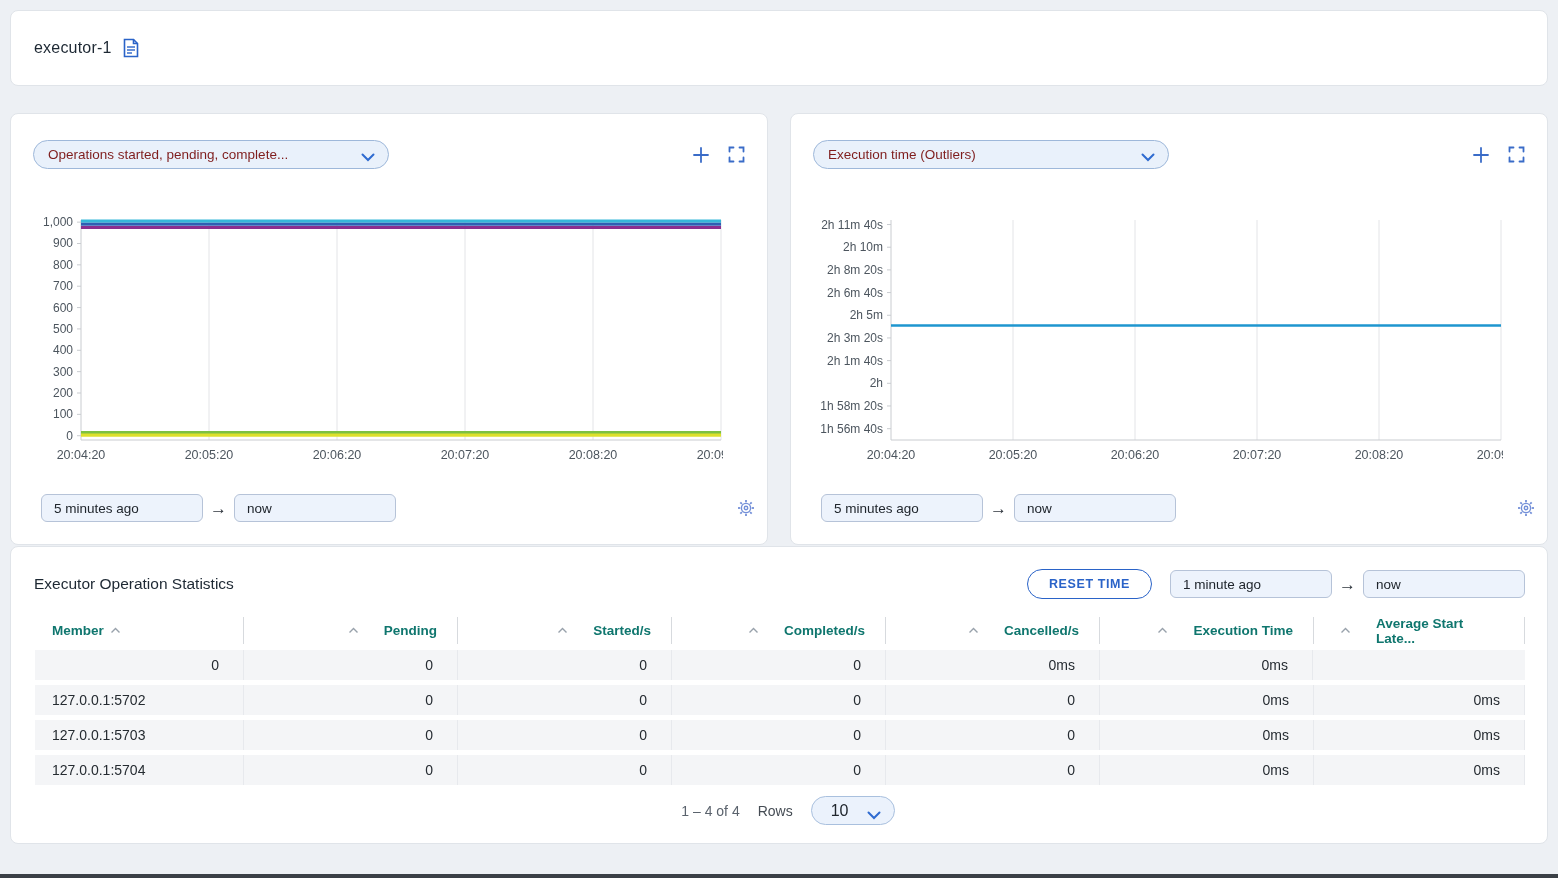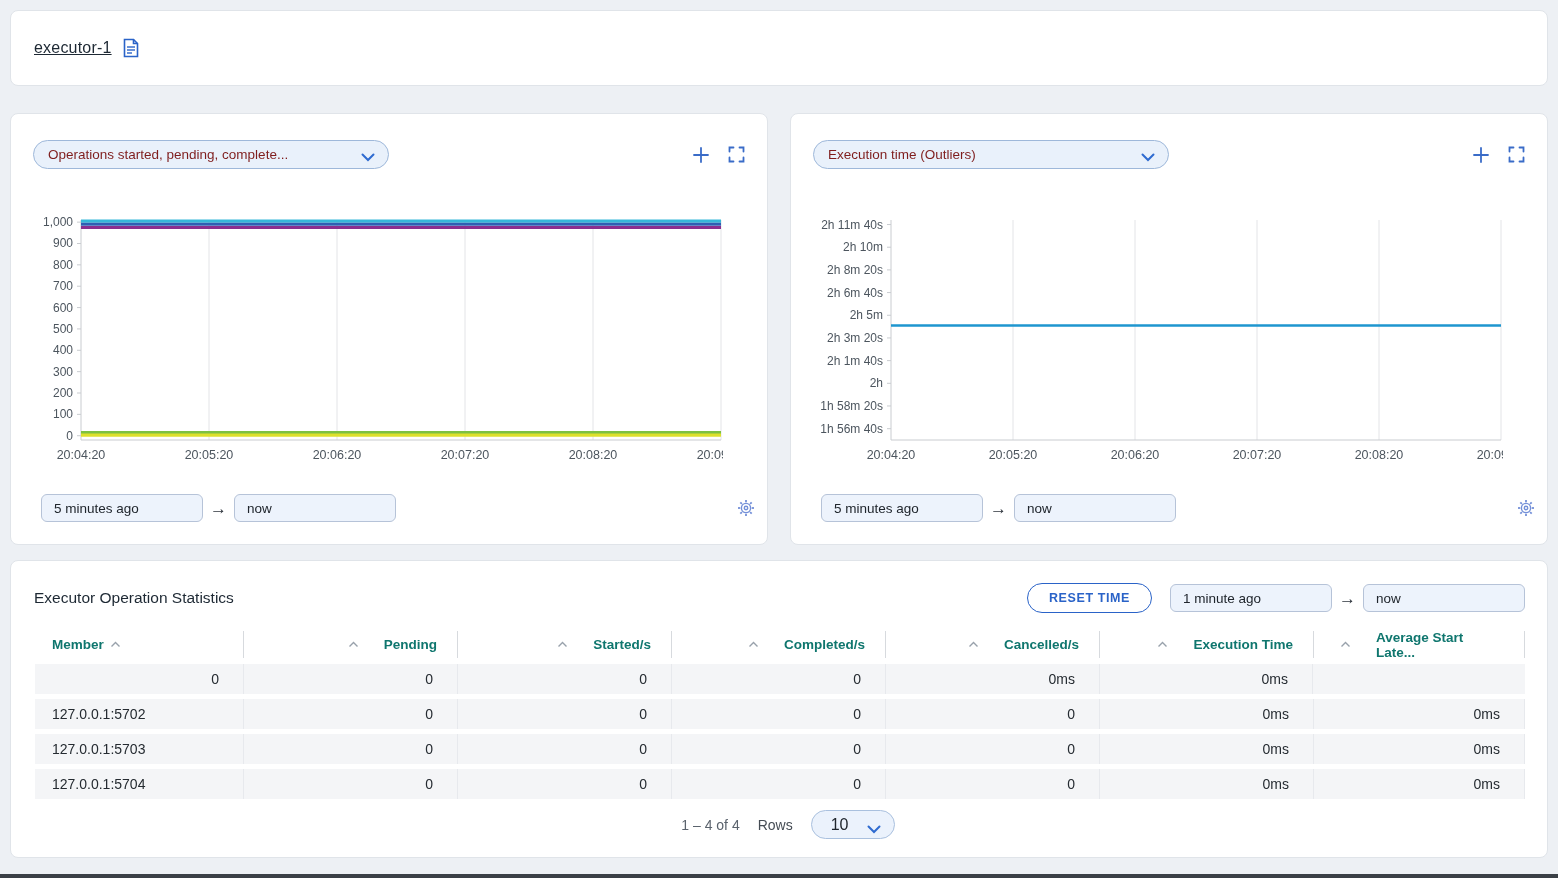--- a/index.html
+++ b/index.html
@@ -17,21 +17,21 @@
     border:1px solid #e0e4e9;
     border-radius:8px;
   }
   .dark-strip {
     position:absolute; left:0; bottom:0; width:1558px; height:4px;
     background:#3b4046; z-index:5;
   }
 
   
   .titlebar { left:10px; top:10px; width:1538px; height:76px; display:flex; align-items:center; padding-left:23px; }
-  .page-title { font-size:16px; color:#1d2833; letter-spacing:.2px;text-decoration:underline; }
+  .page-title { font-size:16px; color:#1d2833; letter-spacing:.2px; }
   .doc-icon { margin-left:10px; display:inline-flex; }
 
   
   .chart-card { top:113px; width:758px; height:432px; }
   .chart-card.left  { left:10px; }
   .chart-card.right { left:790px; }
 
   .panel-top {
     position:absolute; left:22px; right:22px; top:26px;
     display:flex; justify-content:space-between; align-items:center;
@@ -56,21 +56,21 @@
   .time-input {
     width:162px; height:28px;
     background:#edf3fc; border:1px solid #b6c3d8; border-radius:6px;
     font-family:"Liberation Sans",sans-serif; font-size:13.5px; color:#20262d;
     padding:0 12px; outline:none;
   }
   .arrow-glyph { font-size:17px; color:#2c333b; margin:0 7px; line-height:1; }
   .gear-wrap { margin-left:auto; display:inline-flex; cursor:pointer; }
 
   
-  .stats-card { left:10px; top:560px; width:1538px; height:298px; }
+  .stats-card { left:10px; top:546px; width:1538px; height:298px; }
   .stats-header {
     position:absolute; left:23px; right:22px; top:21px; height:32px;
     display:flex; align-items:center;
   }
   .stats-title { font-size:15.5px; color:#1d2833; }
   .stats-controls { margin-left:auto; display:flex; align-items:center; }
   .reset-btn {
     height:30px; padding:0 21px; margin-right:18px;
     background:#fff; border:1.5px solid #2a63c8; border-radius:16px;
     color:#2a63c8; font-family:"Liberation Sans",sans-serif;

